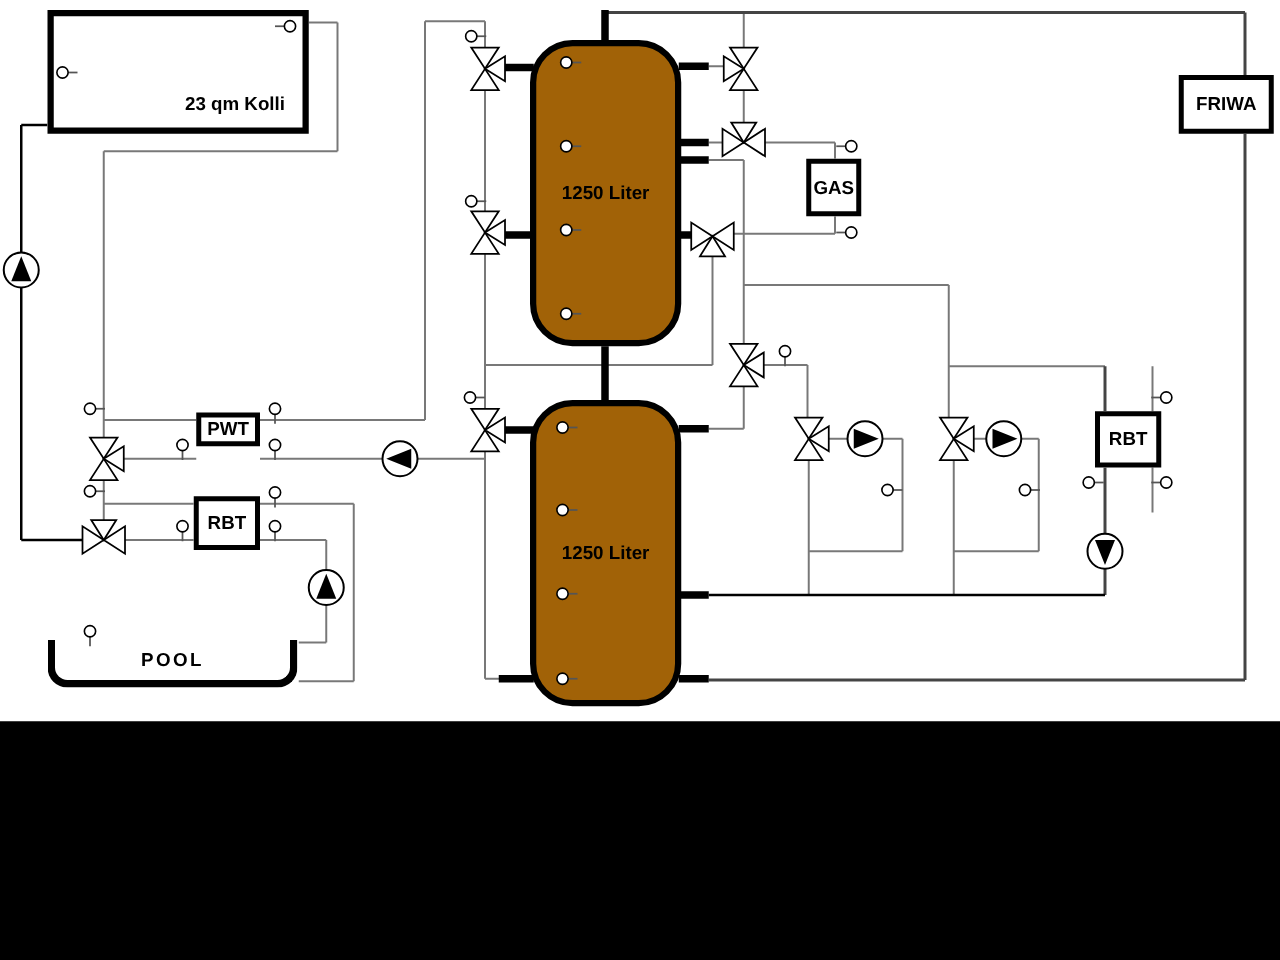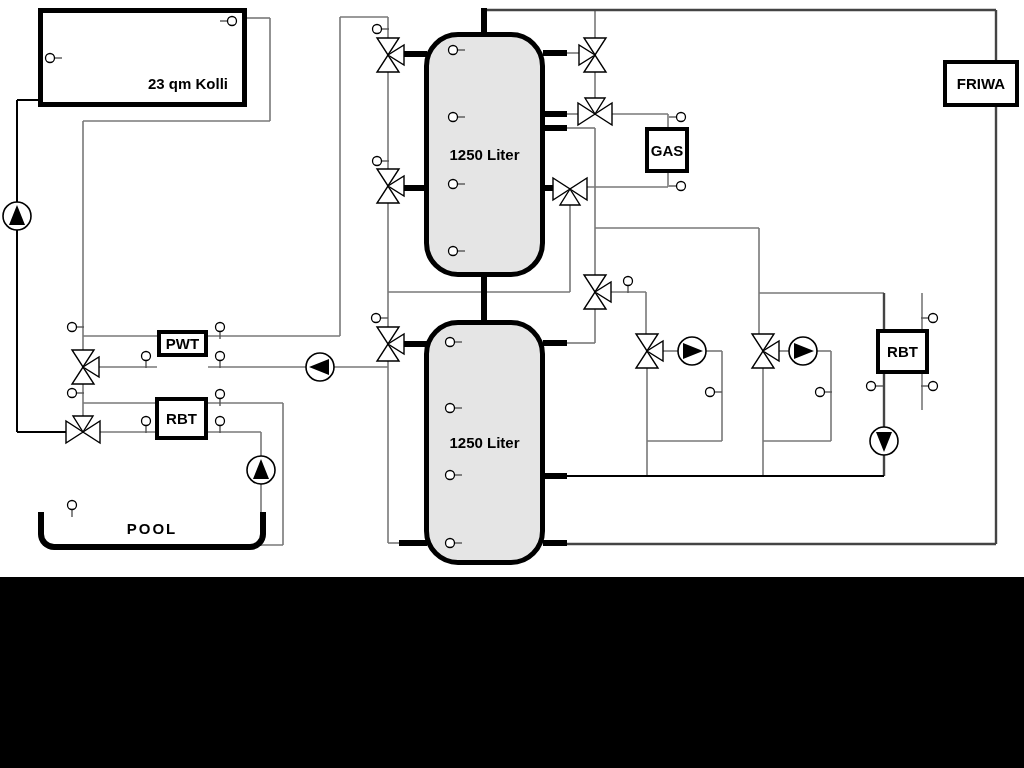--- a/index.html
+++ b/index.html
@@ -3,26 +3,26 @@
 <meta charset="utf-8">
 <style>
   html,body{margin:0;padding:0;background:#fff;}
   #canvas{position:relative;width:1024px;height:768px;background:#ffffff;overflow:hidden;
           font-family:"Liberation Sans","DejaVu Sans",sans-serif;}
   svg.layer{position:absolute;left:0;top:0;width:1024px;height:768px;pointer-events:none;}
   #pipes{z-index:1}
   #symbols{z-index:3}
   .box{position:absolute;background:#ffffff;border:4px solid #000;box-sizing:border-box;z-index:2;
        display:flex;align-items:center;justify-content:center;font-weight:bold;font-size:14px;color:#000;}
-  .tank{position:absolute;background:#e5e5e5;border:5px solid #000;border-radius:34px;box-sizing:border-box;z-index:2;
+  .tank{position:absolute;background:#a16207;border:5px solid #000;border-radius:34px;box-sizing:border-box;z-index:2;
         display:flex;align-items:center;justify-content:center;font-weight:bold;font-size:15px;color:#000;}
   #collector{position:absolute;left:38px;top:8px;width:209px;height:99px;background:#fff;
              border:5px solid #000;box-sizing:border-box;z-index:2;}
   #collector .lbl{position:absolute;right:14px;bottom:10px;font-weight:bold;font-size:15px;}
-  #pool{position:absolute;left:38px;top:512px;width:228px;height:38px;background:#fff;
+  #pool{position:absolute;left:38px;top:512px;width:200px;height:38px;background:#fff;
         border:6px solid #000;border-top:none;border-radius:0 0 16px 16px;box-sizing:border-box;z-index:2;
         display:flex;align-items:center;justify-content:center;font-weight:bold;font-size:15px;letter-spacing:2px;}
   #pwt{left:157px;top:330px;width:51px;height:27px;font-size:15px;}
   #rbt-left{left:155px;top:397px;width:53px;height:43px;font-size:15px;}
   #gas{left:645px;top:127px;width:44px;height:46px;font-size:15px;}
   #friwa{left:943px;top:60px;width:76px;height:47px;font-size:15px;}
   #rbt-right{left:876px;top:329px;width:53px;height:45px;font-size:15px;}
   #tank-top{left:424px;top:32px;width:121px;height:245px;}
   #tank-bottom{left:424px;top:320px;width:121px;height:245px;}
   #bottom-bar{position:absolute;left:0;top:577px;width:1024px;height:191px;background:#000;z-index:4;}

